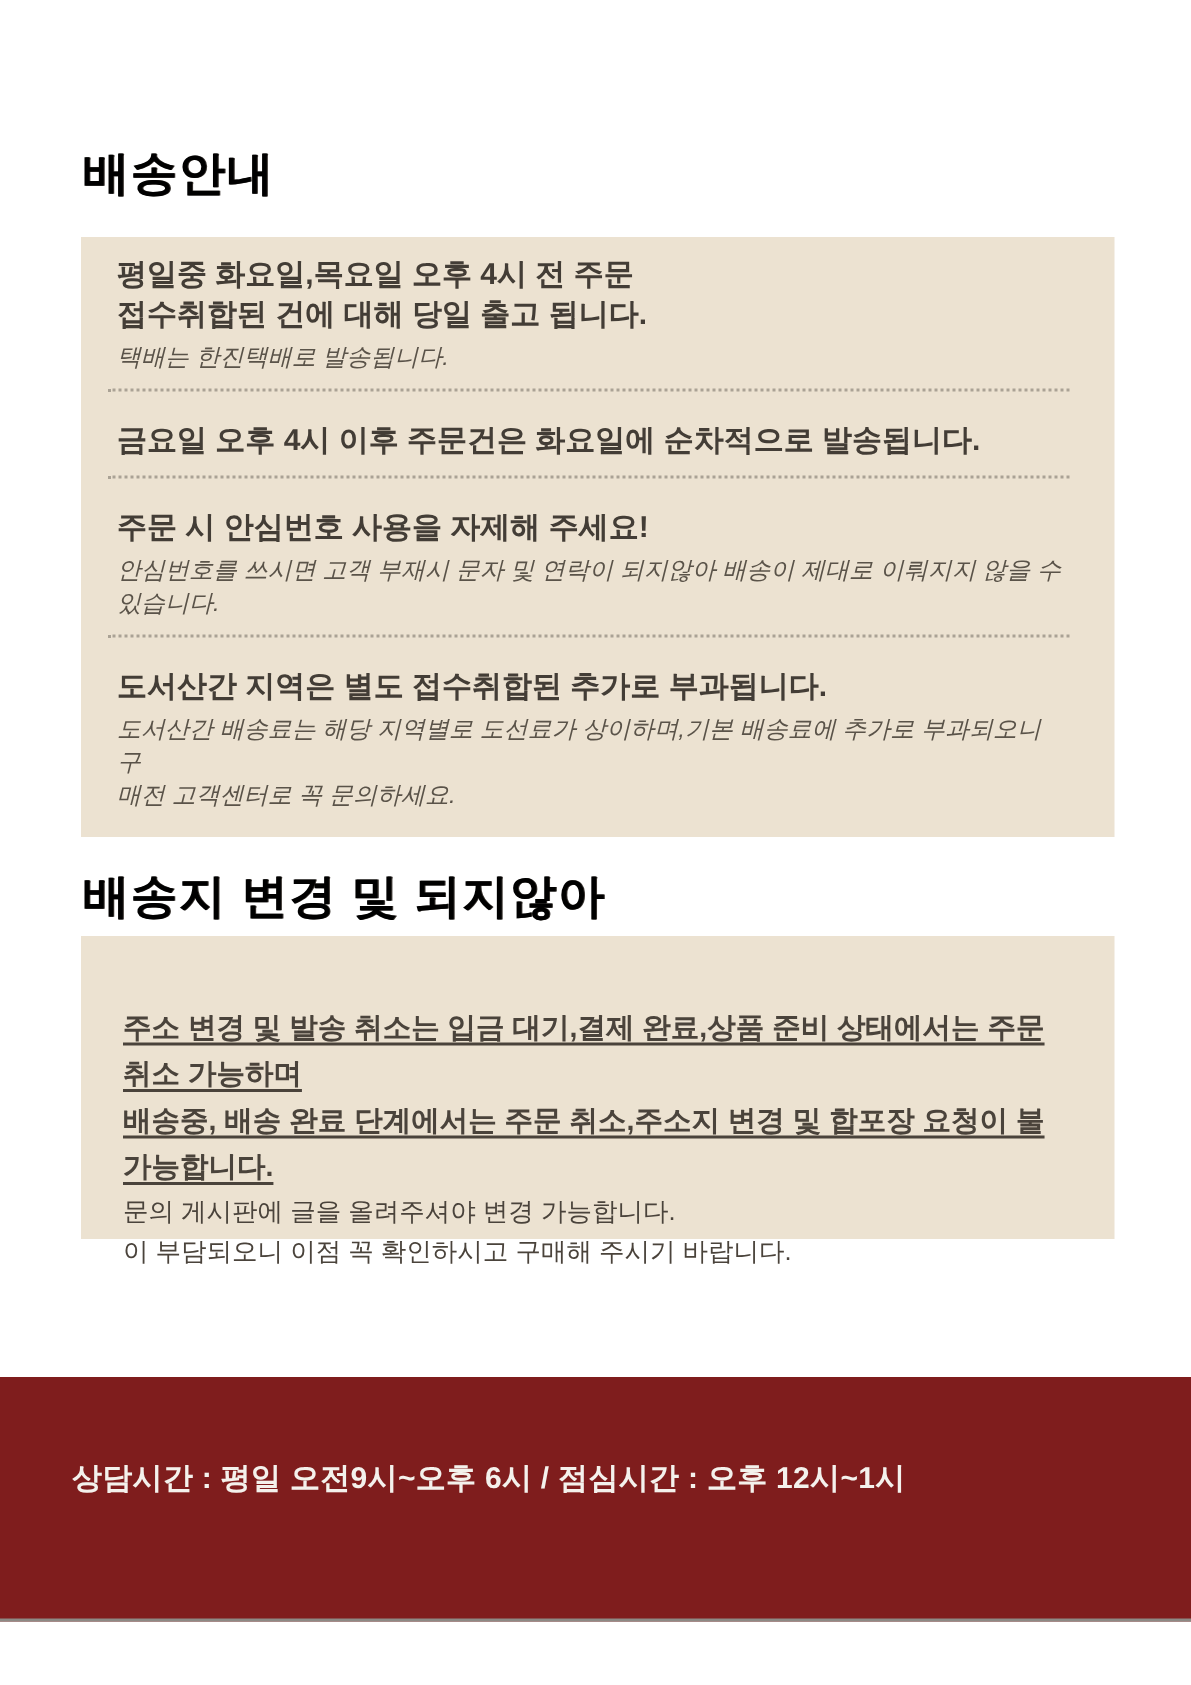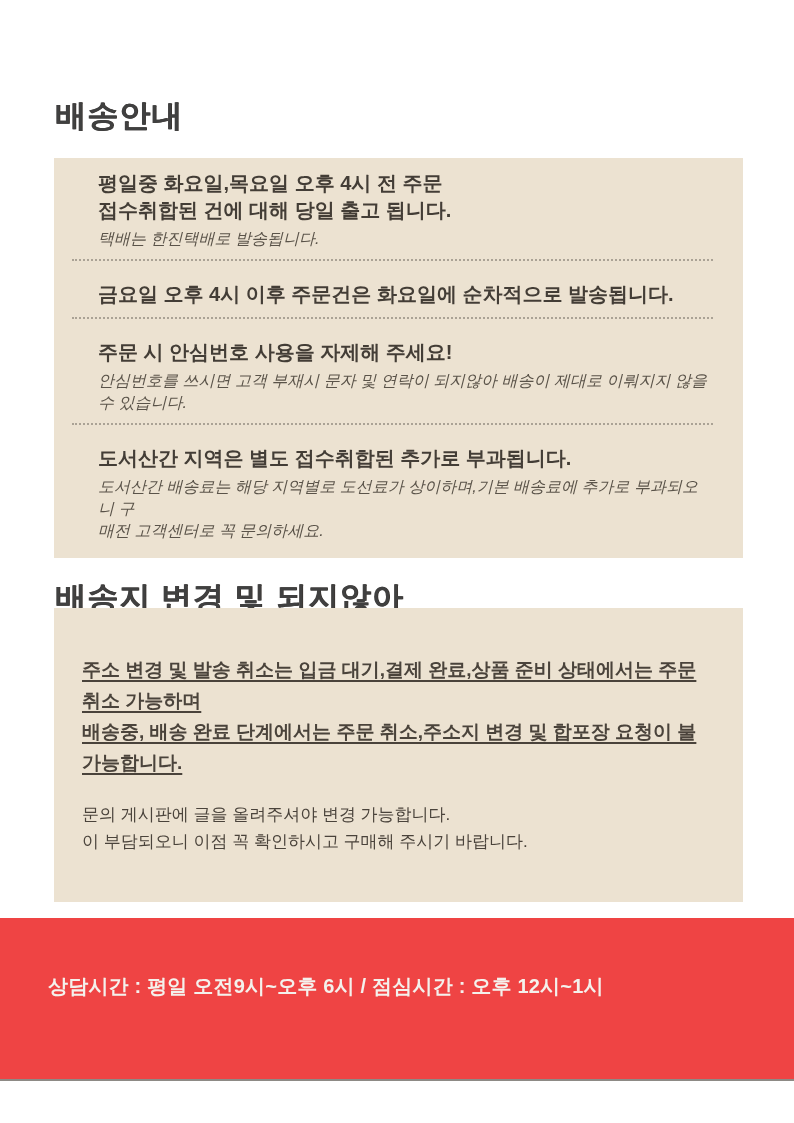--- a/index.html
+++ b/index.html
@@ -12,37 +12,37 @@
     font-family: "Liberation Sans", sans-serif;
     color: #3f3932;
   }
   .sec-title {
     position: absolute;
     left: 55px;
     margin: 0;
     font-size: 31px;
     line-height: 38px;
     font-weight: 800;
-    color: #404040;
+    color: #000000;
     letter-spacing: 1px;
     text-shadow: 0.7px 0 0 #393430;
   }
   #title1 { top: 97px; }
   #title2 { top: 579px; }
   .box {
     position: absolute;
     left: 54px;
     width: 689px;
     background: #ece2d1;
     box-sizing: border-box;
   }
   #box1 { top: 158px; height: 400px; }
-  #box2 { top: 608px; height: 294px; padding: 46px 28px 0 28px; }
+  #box2 { top: 624px; height: 202px; padding: 46px 28px 0 28px; }
 
-  .s1-item { padding: 20px 30px 9px 24px; margin-left: 20px; }
+  .s1-item { padding: 20px 30px 9px 24px; }
   .s1-item.first { padding-top: 12px; }
   .s1-main {
     font-size: 20px;
     line-height: 27px;
     font-weight: 600;
     color: #433d36;
     white-space: pre-line;
   }
   .s1-sub {
     margin-top: 4px;
@@ -64,35 +64,34 @@
     line-height: 31px;
     font-weight: 600;
     color: #4a433b;
   }
   .emph-line span {
     text-decoration: underline;
     text-decoration-thickness: 1.5px;
     text-underline-offset: 4px;
   }
   .body2 {
-    margin-top: 23px;
     font-size: 17px;
     line-height: 27px;
     font-weight: 400;
     color: #4a433b;
   }
 
   #footer {
     position: absolute;
     left: 0;
     top: 918px;
     width: 794px;
     height: 163px;
     box-sizing: border-box;
-    background: #ef4444;
+    background: #7f1d1d;
     border-bottom: 2px solid #8d8a85;
     padding: 52px 20px 0 48px;
   }
   .f-line {
     font-size: 20px;
     line-height: 32px;
     font-weight: 700;
     color: #f4f1ec;
     letter-spacing: 0.2px;
   }

